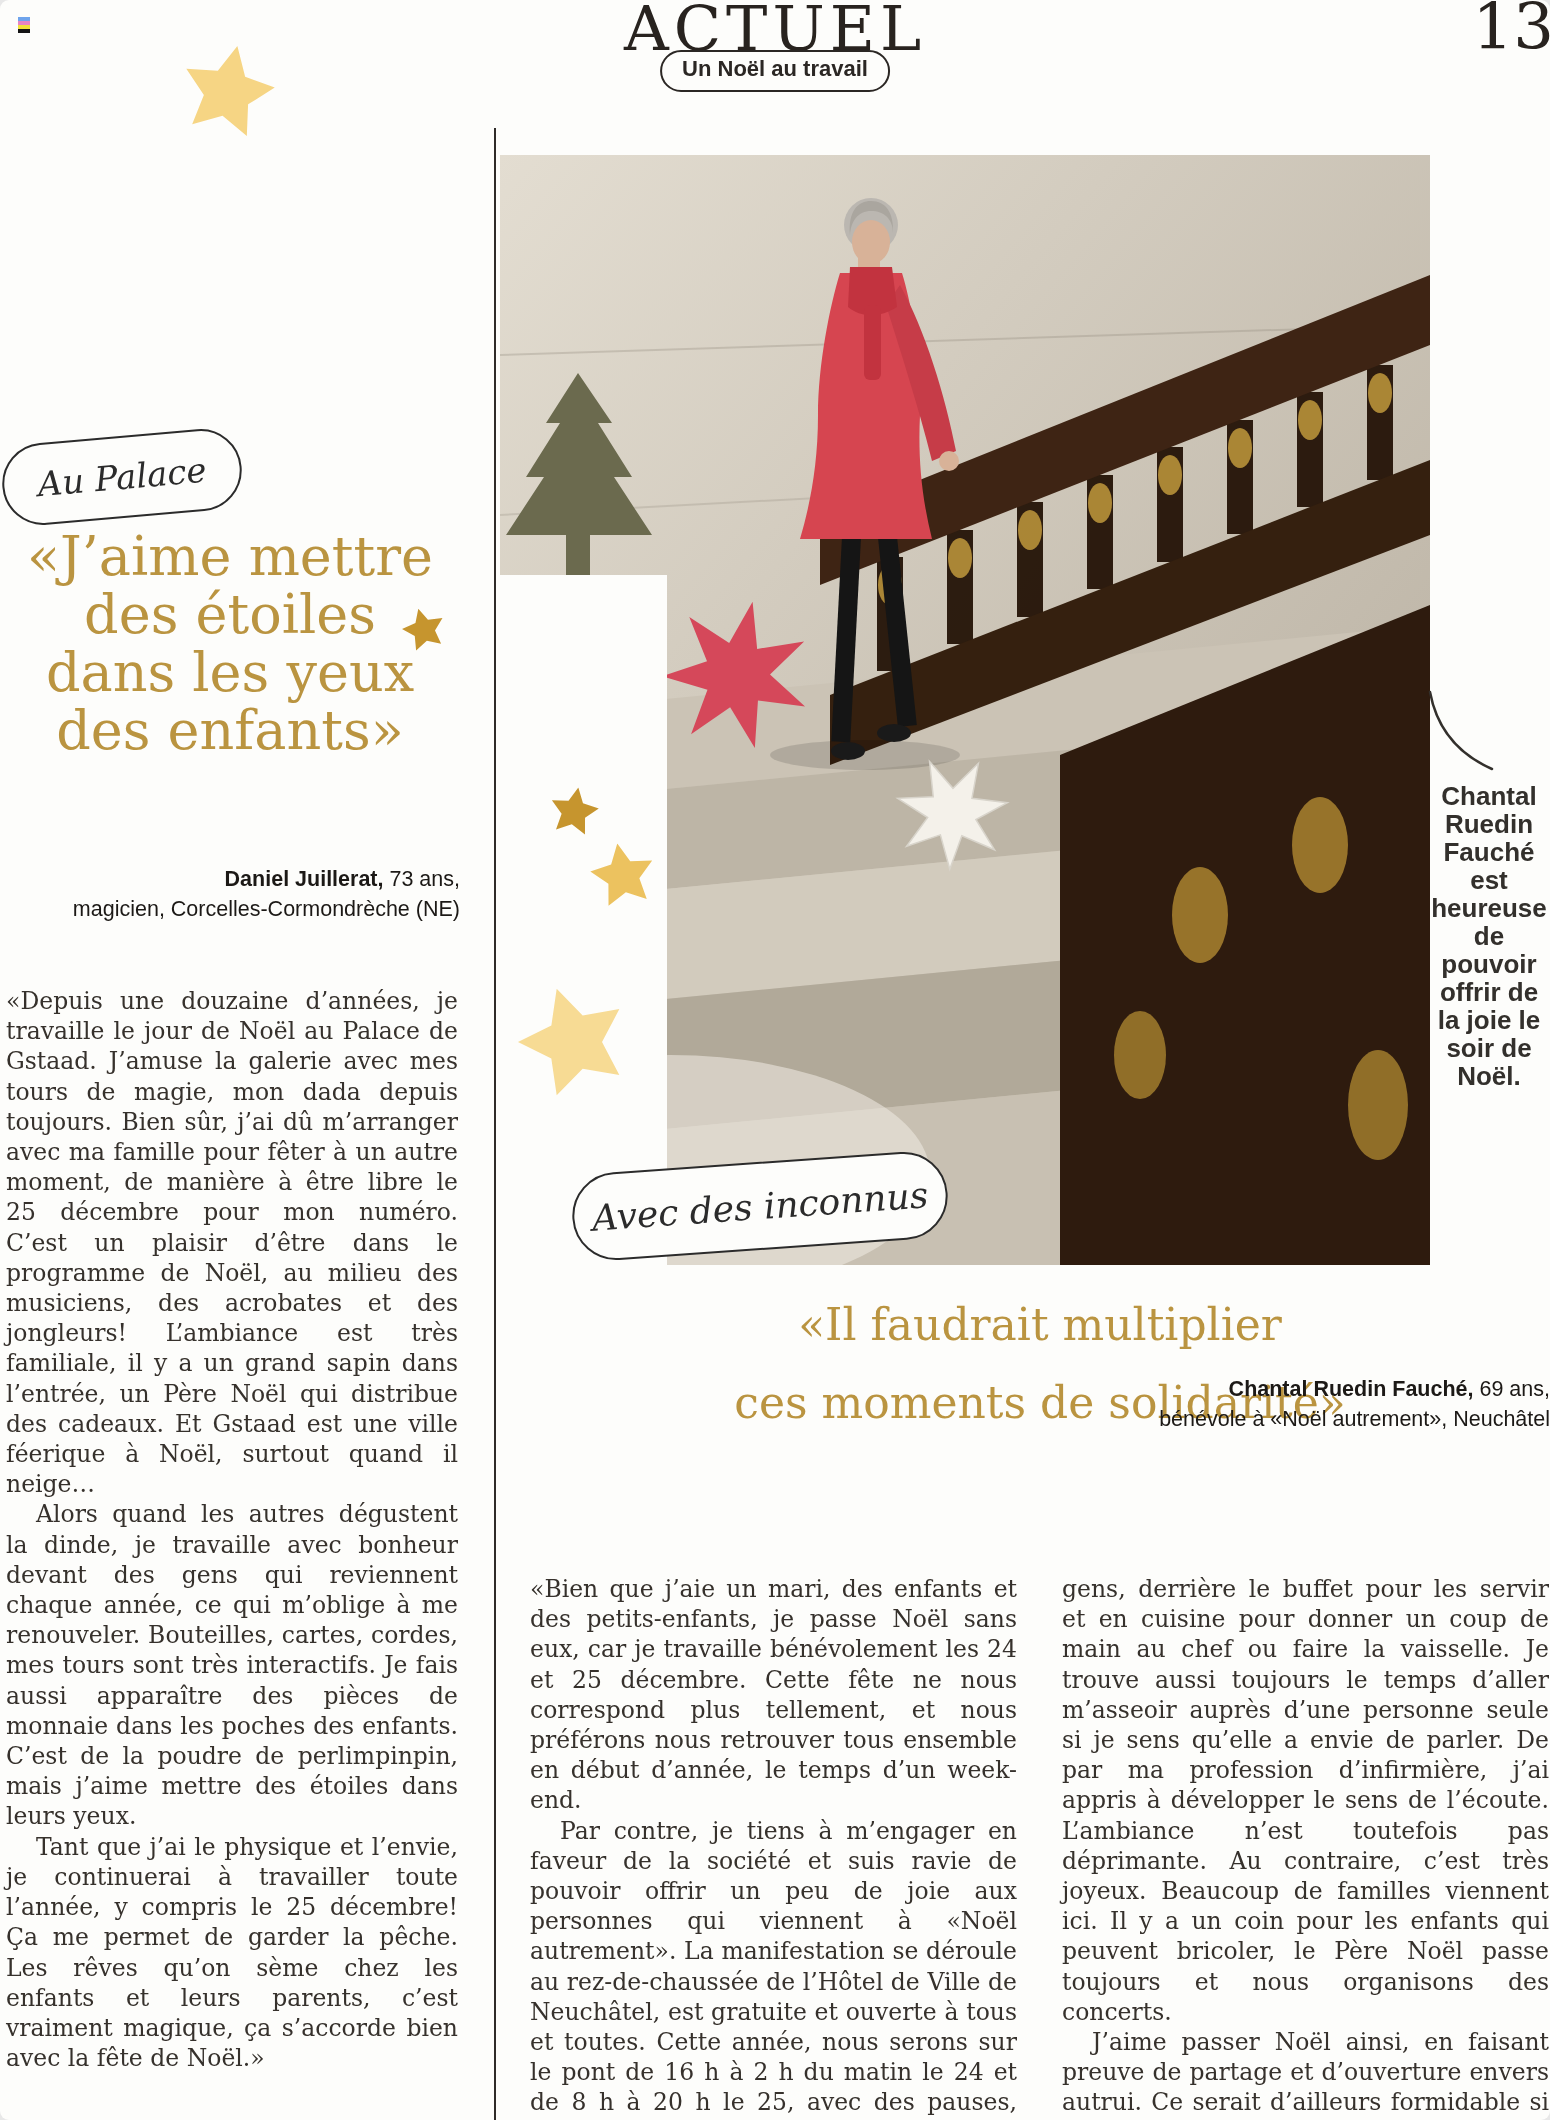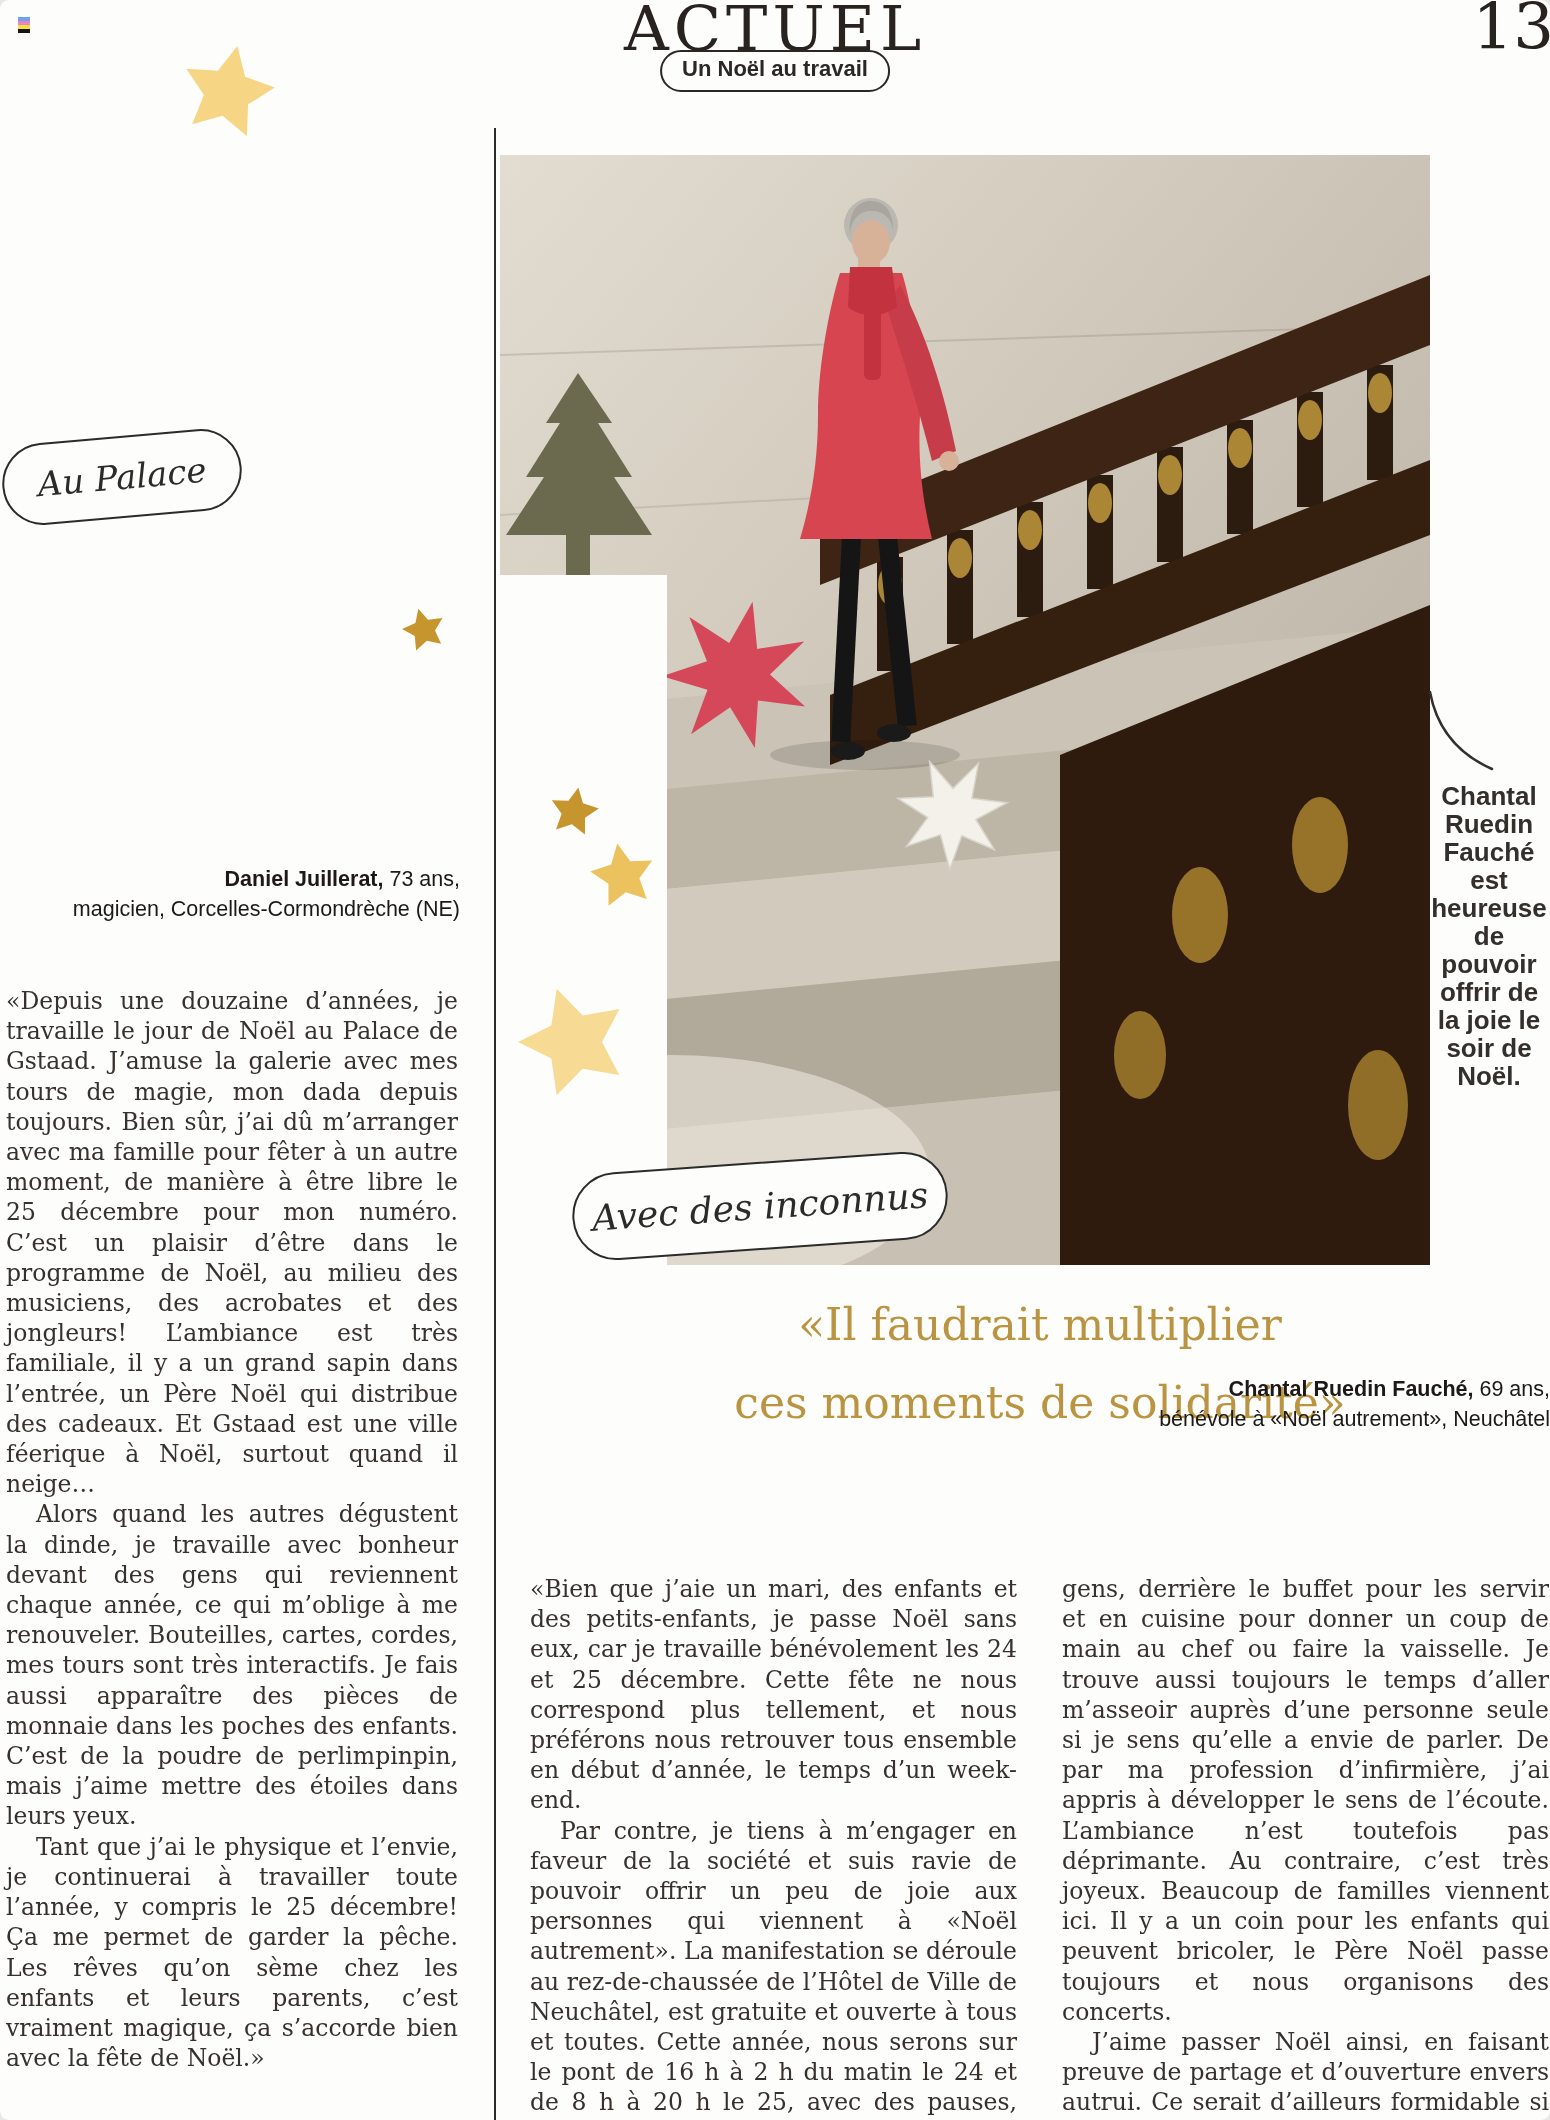--- a/index.html
+++ b/index.html
@@ -90,20 +90,26 @@
       </svg>
   </div>
   <div class="star" style="left:402px;top:608px;width:44px;height:44px;transform:rotate(-15deg);">
     <svg viewBox="0 0 100 100">
         <use href="#star5" fill="#c6952e"></use>
       </svg>
   </div>
 
   <div class="kicker-pill kicker-left script">Au Palace</div>
 
+  <div class="headline-left">
+    <div>«J’aime mettre</div>
+    <div>des étoiles</div>
+    <div>dans les yeux</div>
+    <div>des enfants»</div>
+  </div>
 
   <div class="byline byline-left">
     <div><b>Daniel Juillerat,</b><span> 73 ans,</span></div>
     <div>magicien, Corcelles-Cormondrèche (NE)</div>
   </div>
 
   <div class="bodycol body-left">
       <p>«Depuis une douzaine d’années, je travaille le jour de Noël au Palace de Gstaad. J’amuse la galerie avec mes tours de magie, mon dada depuis toujours. Bien sûr, j’ai dû m’arranger avec ma famille pour fêter à un autre moment, de manière à être libre le 25 décembre pour mon numéro. C’est un plaisir d’être dans le programme de Noël, au milieu des musiciens, des acrobates et des jongleurs! L’ambiance est très familiale, il y a un grand sapin dans l’entrée, un Père Noël qui distribue des cadeaux. Et Gstaad est une ville féerique à Noël, surtout quand il neige…</p>
       <p>Alors quand les autres dégustent la dinde, je travaille avec bonheur devant des gens qui reviennent chaque année, ce qui m’oblige à me renouveler. Bouteilles, cartes, cordes, mes tours sont très interactifs. Je fais aussi apparaître des pièces de monnaie dans les poches des enfants. C’est de la poudre de perlimpinpin, mais j’aime mettre des étoiles dans leurs yeux.</p>
       <p>Tant que j’ai le physique et l’envie, je continuerai à travailler toute l’année, y compris le 25 décembre! Ça me permet de garder la pêche. Les rêves qu’on sème chez les enfants et leurs parents, c’est vraiment magique, ça s’accorde bien avec la fête de Noël.»</p>

